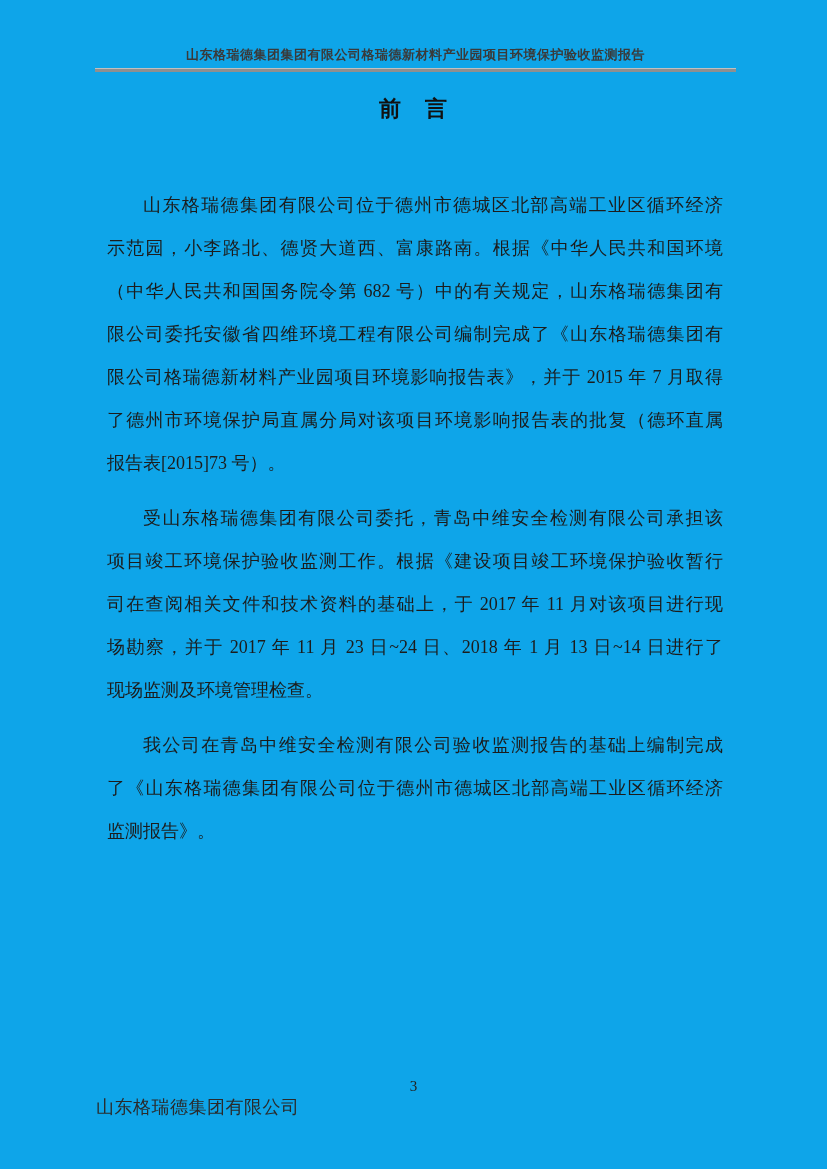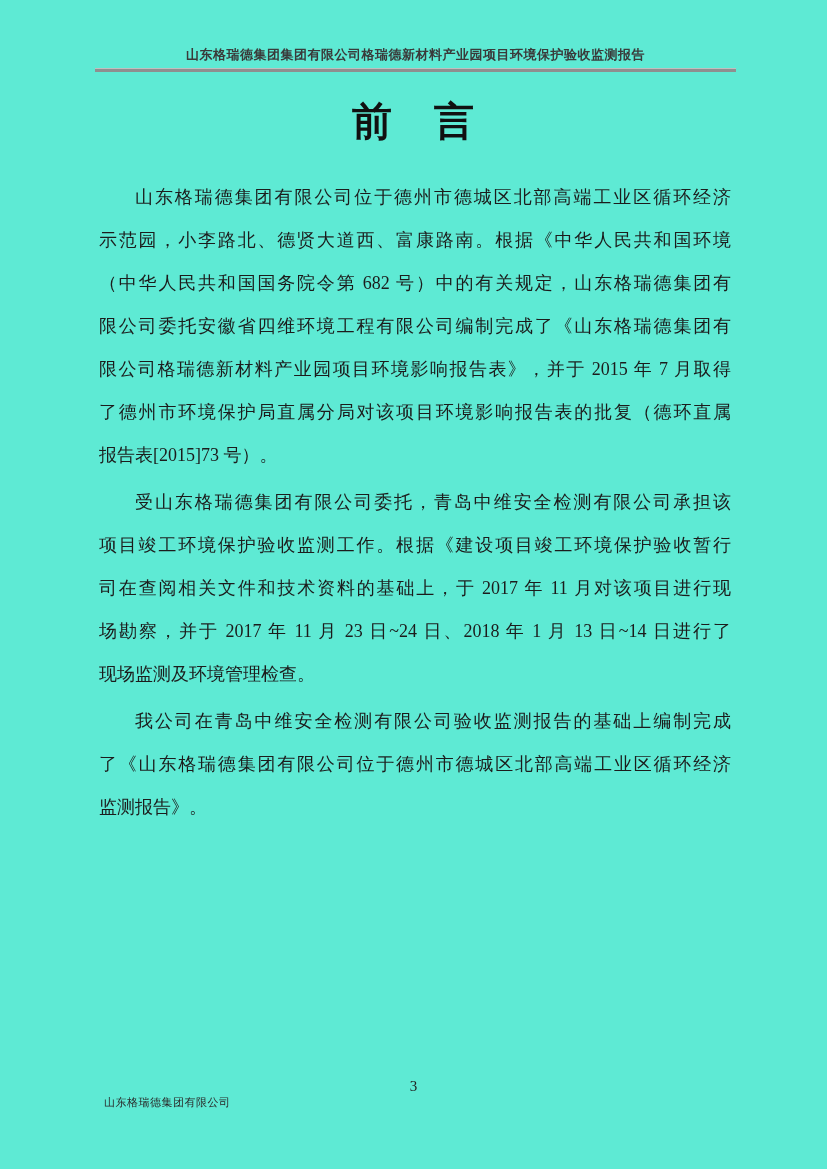--- a/index.html
+++ b/index.html
@@ -4,21 +4,21 @@
 <style>
   html, body {
     margin: 0;
     padding: 0;
     background: #ffffff;
   }
   .page {
     position: relative;
     width: 827px;
     height: 1169px;
-    background: #5eead4;
+    background: #0ea5e9;
     font-family: "Liberation Serif", "DejaVu Serif", serif;
     color: #1c1c1c;
     overflow: hidden;
   }
   .running-title {
     position: absolute;
     top: 46px;
     left: 95px;
     width: 641px;
     text-align: center;
@@ -37,36 +37,36 @@
     background: #8f8f8f;
     border-top: 1px solid #c0c0c0;
   }
   .doc-title {
     position: absolute;
     top: 94px;
     left: 0;
     width: 827px;
     margin: 0;
     text-align: center;
-    font-size: 40px;
+    font-size: 22px;
     font-weight: bold;
     color: #111111;
     letter-spacing: 1px;
   }
   .body-text {
     position: absolute;
     top: 172px;
     left: 95px;
     width: 640px;
     font-size: 18px;
     line-height: 43px;
     color: #1c1c1c;
   }
   .paragraph {
-    margin: 4px;
+    margin: 12px;
   }
   .line {
     text-align: justify;
     text-align-last: justify;
     height: 43px;
     overflow: hidden;
   }
   .line.first {
     text-indent: 2em;
   }
@@ -78,22 +78,22 @@
     top: 1078px;
     left: 0;
     width: 827px;
     text-align: center;
     font-size: 15px;
     color: #222222;
   }
   .footer-company {
     position: absolute;
     top: 1095px;
-    left: 104px;
-    font-size: 11px;
+    left: 96px;
+    font-size: 18px;
     color: #2a2a2a;
     letter-spacing: 0.5px;
   }
 </style>
 </head>
 <body>
 
 <div class="page">
 
   <div class="running-title">山东格瑞德集团集团有限公司格瑞德新材料产业园项目环境保护验收监测报告</div>

